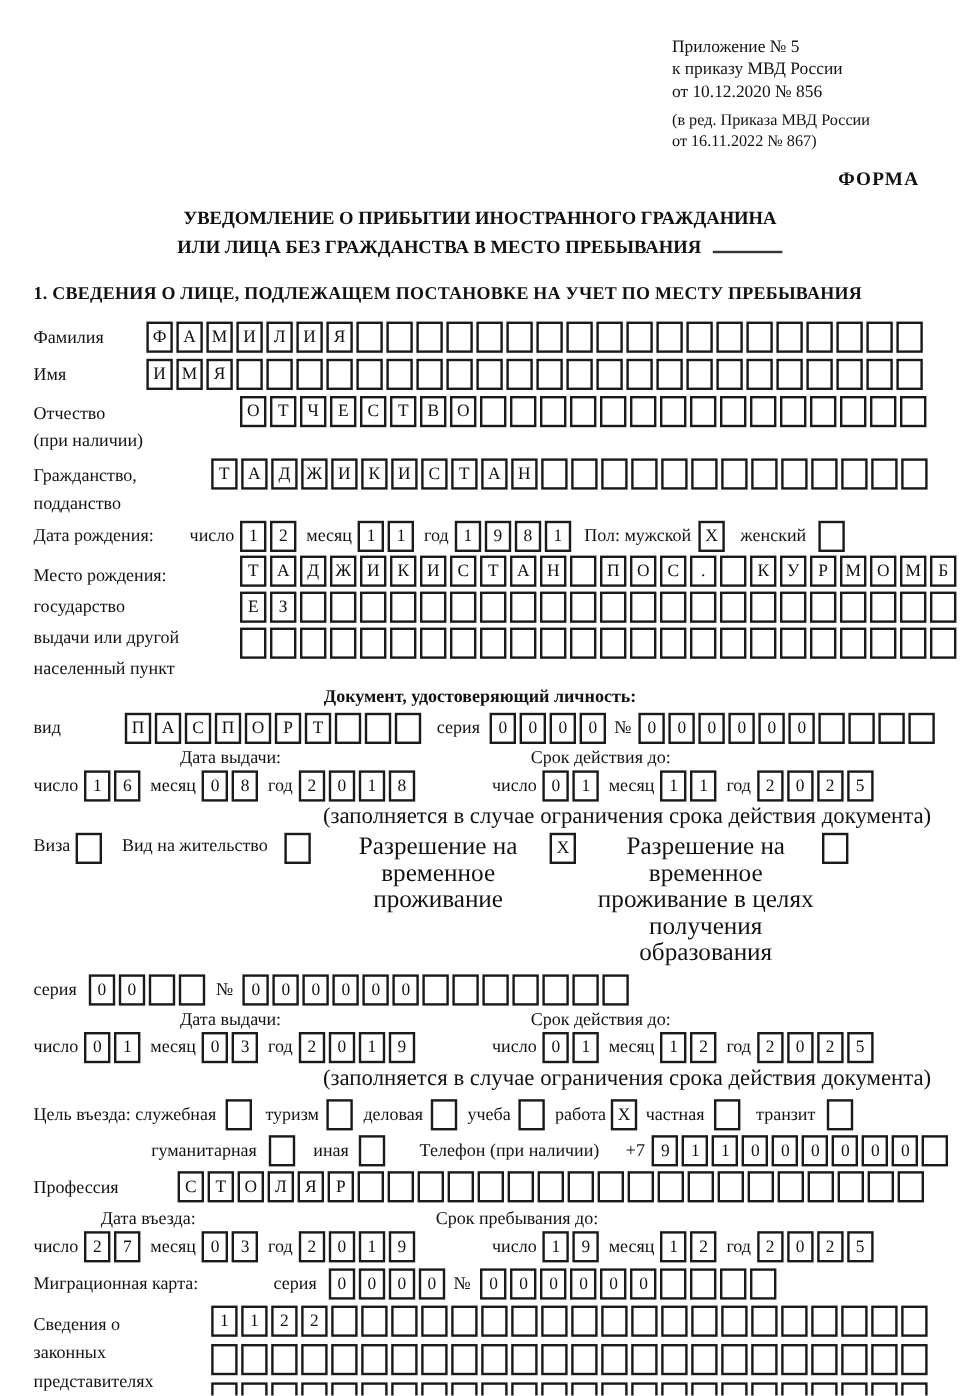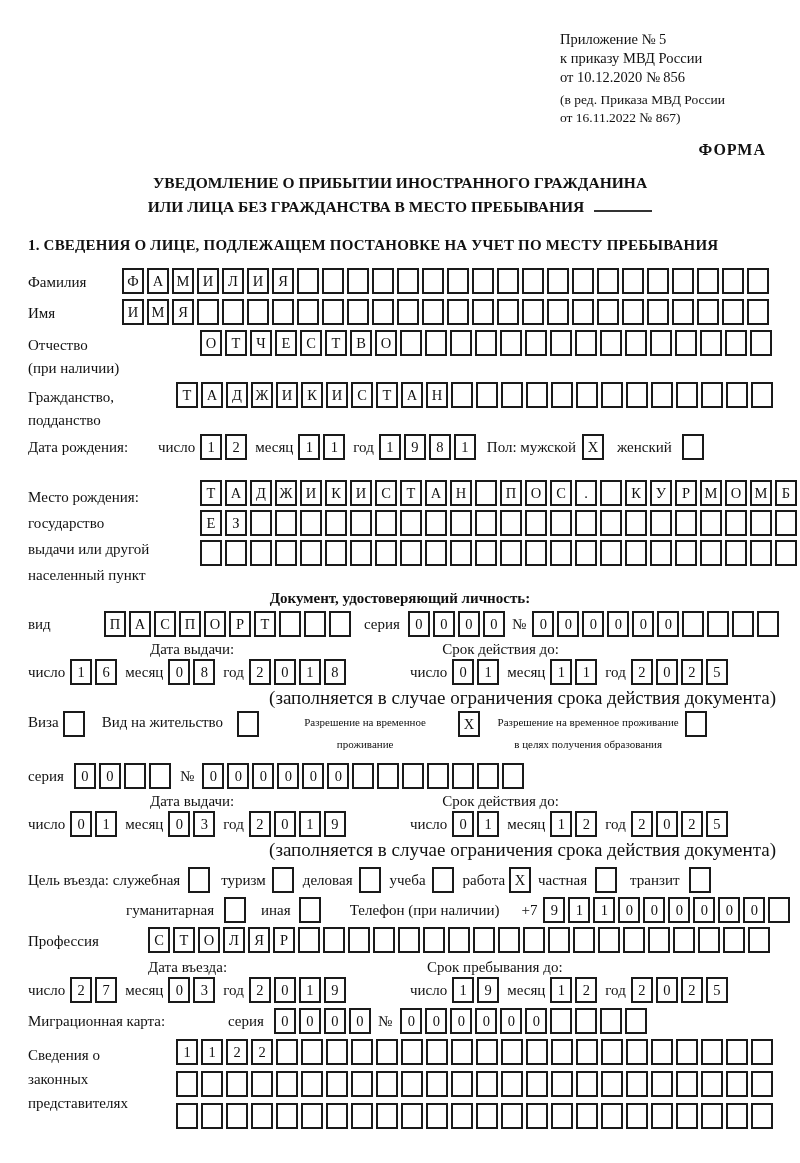--- a/index.html
+++ b/index.html
@@ -17,21 +17,21 @@
   .cells{display:flex;flex:none;}
   .cell{display:inline-block;box-sizing:content-box;width:18px;height:22px;border:2px solid #1a1a1a;margin-right:3px;
         text-align:center;font-size:14.5px;line-height:22px;font-family:"Liberation Serif",serif;}
   .cb{display:flex;flex:none;}
   .t{font-size:15px;line-height:26px;flex:none;}
   .dg{display:flex;align-items:flex-start;gap:5px;flex:none;}
   .dg .t{line-height:26px;}
   .hdr2{display:flex;font-size:15px;margin-top:4px;}
   .noteR{font-size:19px;width:748px;text-align:right;margin-top:2px;}
   .intro{font-size:15px;line-height:24px;margin-top:8px;}
-  .optmulti{width:178px;text-align:center;font-size:11px;line-height:22px;flex:none;}
+  .optmulti{width:178px;text-align:center;font-size:21px;line-height:22px;flex:none;}
   .mcol{display:flex;flex-direction:column;}
   .mcol .cells{margin-bottom:4px;}
 </style>
 </head>
 <body>
 
 <div class="page">
 
   <div class="annex">
     <div>Приложение № 5</div>
@@ -203,21 +203,21 @@
     <span class="t" style="margin-left:8px">Пол: мужской</span>
     <span class="cb" style="margin-left:6px">
         <span class="cell">X</span>
       </span>
     <span class="t" style="margin-left:10px">женский</span>
     <span class="cb" style="margin-left:10px">
         <span class="cell"></span>
       </span>
   </div>
 
-  <div class="row" style="margin-top:20px">
+  <div class="row" style="margin-top:3px">
     <span class="lbl2" style="width:172px;line-height:26px">
       <span>Место рождения:</span><br>
       <span>государство</span><br>
       <span>выдачи или другой</span><br>
       <span>населенный пункт</span>
     </span>
     <span class="mcol">
       <span class="cells">
           <span class="cell">Т</span>
           <span class="cell">А</span>
@@ -556,21 +556,21 @@
         <span class="cell"></span>
         <span class="cell"></span>
         <span class="cell"></span>
         <span class="cell"></span>
         <span class="cell"></span>
         <span class="cell"></span>
       </span>
   </div>
 
   <div class="hdr2" style="margin-top:6px">
-    <span style="margin-left:120px">Дата въезда:</span>
+    <span style="margin-left:56px">Дата въезда:</span>
     <span style="margin-left:200px">Срок пребывания до:</span>
   </div>
   <div class="row" style="margin-top:1px">
     <span class="dg" style="width:362px">
       <span class="t">число</span>
         <span class="cells">
           <span class="cell">2</span>
           <span class="cell">7</span>
         </span>
       <span class="t">месяц</span>

